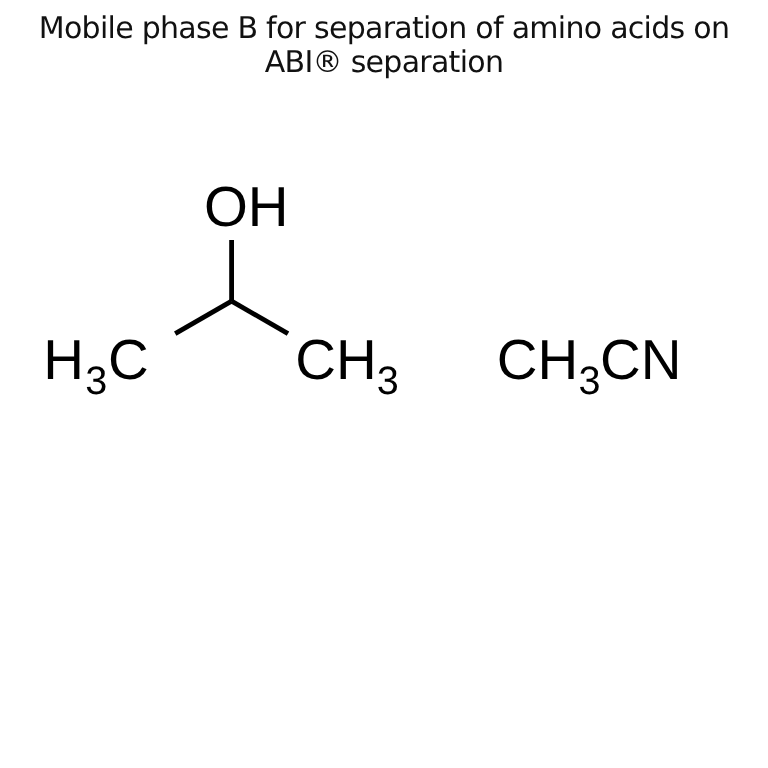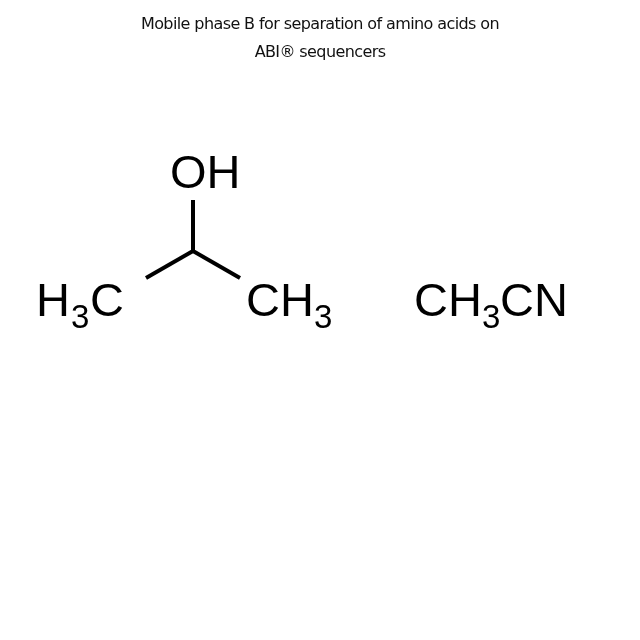--- a/index.html
+++ b/index.html
@@ -15,21 +15,21 @@
       font-family: "Liberation Sans", sans-serif;
       color: #000000;
     }
     .title {
       position: absolute;
       left: 0;
       top: 10px;
       width: 640px;
       text-align: center;
       font-family: "DejaVu Sans", sans-serif;
-      font-size: 16px;
+      font-size: 25px;
       line-height: 28px;
       letter-spacing: -0.6px;
       color: #111111;
     }
     .title span { display: block; }
     .structure {
       position: absolute;
       left: 0;
       top: 0;
       width: 640px;
@@ -48,21 +48,21 @@
       stroke-width: 4;
       stroke-linecap: butt;
       fill: none;
     }
   </style>
 </head>
 <body>
 
 <div class="title">
   <span>Mobile phase B for separation of amino acids on</span>
-  <span>ABI® sequencers</span>
+  <span>ABI® separation</span>
 </div>
 
 <svg class="structure" viewBox="0 0 640 640" xmlns="http://www.w3.org/2000/svg">
 
   <g>
 
     <text class="atom" x="170" y="188">OH</text>
 
     <line class="bond" x1="193" y1="200" x2="193" y2="251"></line>
     <line class="bond" x1="193" y1="251" x2="146" y2="278"></line>

